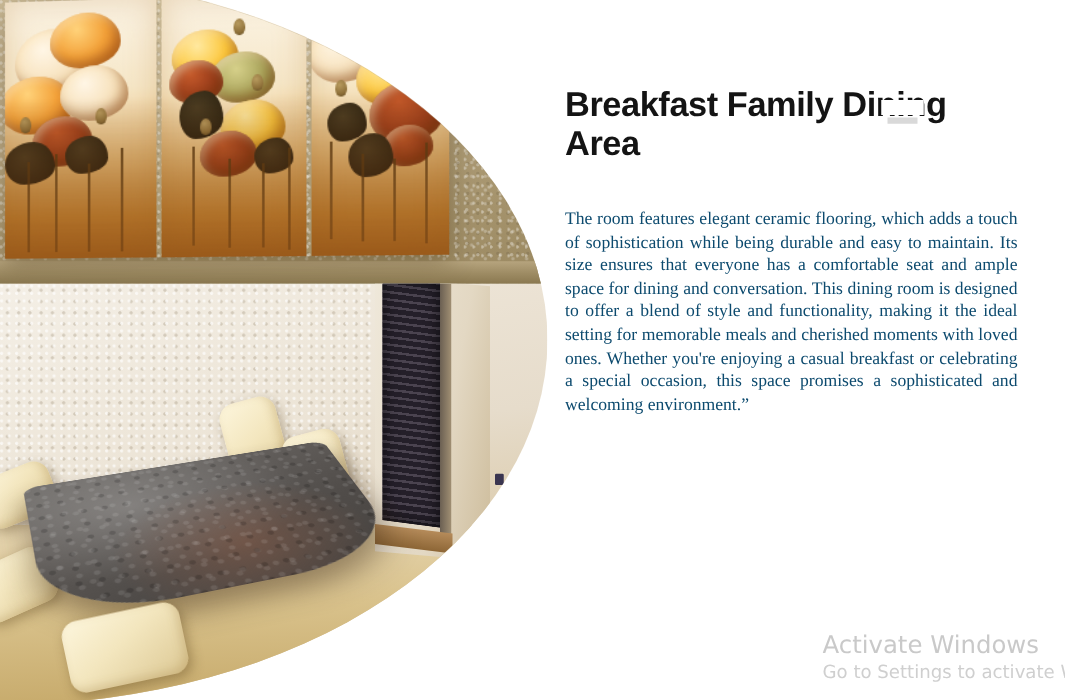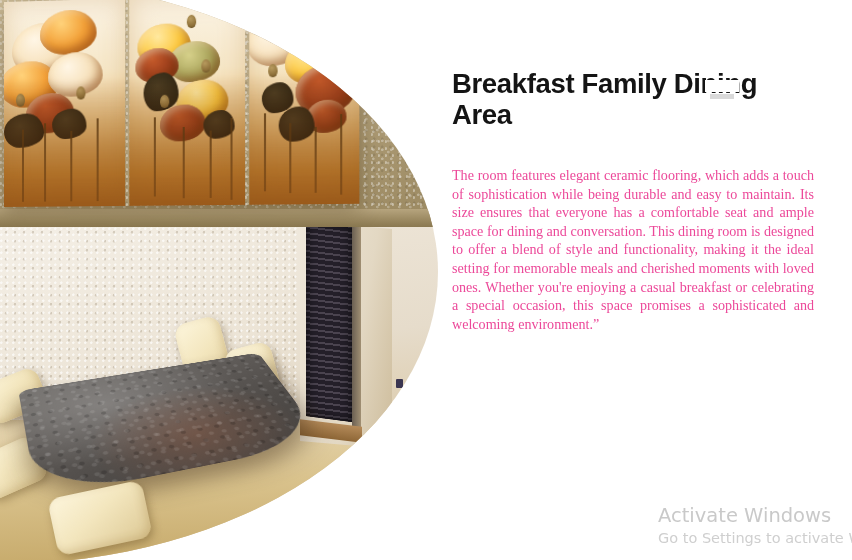--- a/index.html
+++ b/index.html
@@ -256,21 +256,21 @@
     height: 5px;
     background: #d9d9d9;
     pointer-events: none;
   }
 
   .body {
     margin: 36px 0 0 0;
     font-family: "Liberation Serif", serif;
     font-size: 14.1px;
     line-height: 18.6px;
-    color: #ec4899;
+    color: #0c4a6e;
     text-align: justify;
     -webkit-hyphens: auto;
     hyphens: auto;
   }
 
   
   .watermark {
     position: absolute;
     left: 658px;
     top: 503px;

